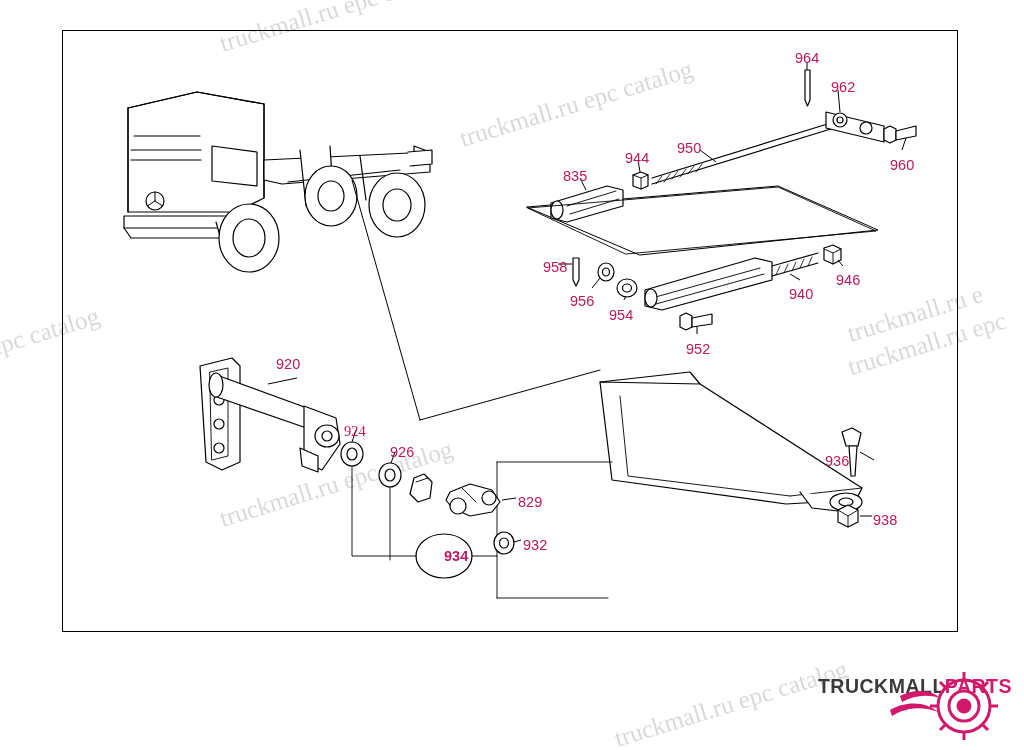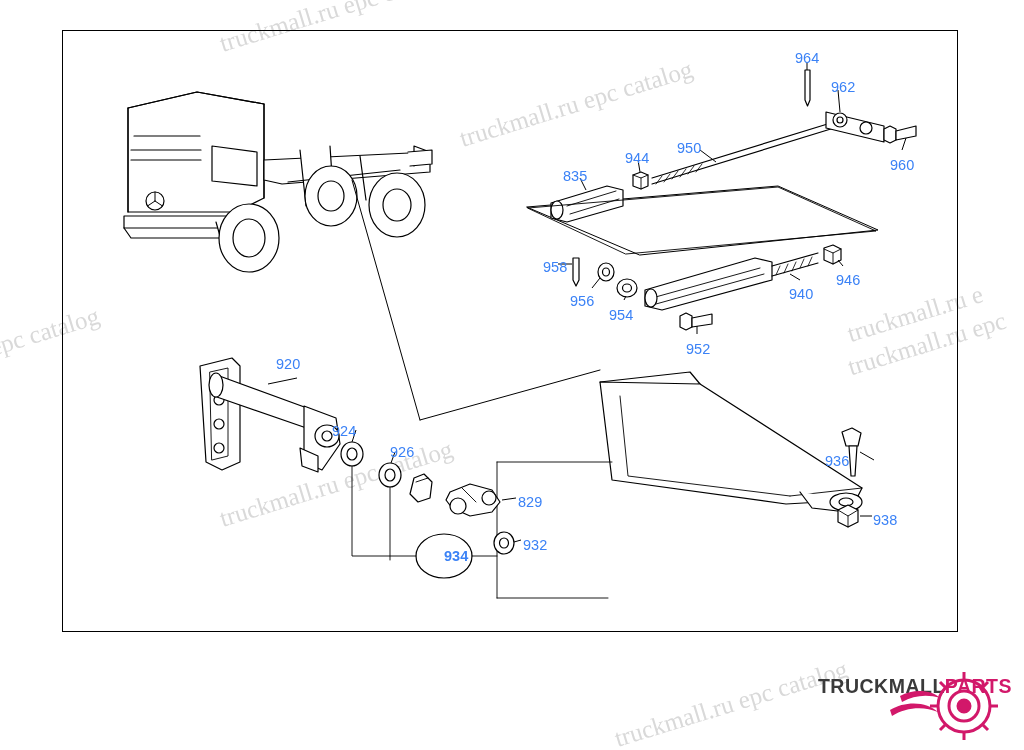--- a/index.html
+++ b/index.html
@@ -37,21 +37,21 @@
     color: #d9d9d9;
     font-size: 25px;
     font-family: "Liberation Serif", serif;
     white-space: nowrap;
     user-select: none;
   }
   .callout {
     position: absolute;
     font-size: 14.5px;
     font-family: "Liberation Sans", sans-serif;
-    color: #3b82f6;
+    color: #be185d;
     white-space: nowrap;
   }
   .logo {
     position: absolute;
     right: 12px;
     bottom: 10px;
     width: 172px;
     height: 70px;
   }
   .logo-text {
@@ -276,21 +276,21 @@
       <div class="callout" style="left: 677px; top: 140px;">950</div>
       <div class="callout" style="left: 625px; top: 150px;">944</div>
       <div class="callout" style="left: 563px; top: 168px;">835</div>
       <div class="callout" style="left: 543px; top: 259px;">958</div>
       <div class="callout" style="left: 570px; top: 293px;">956</div>
       <div class="callout" style="left: 609px; top: 307px;">954</div>
       <div class="callout" style="left: 686px; top: 341px;">952</div>
       <div class="callout" style="left: 789px; top: 286px;">940</div>
       <div class="callout" style="left: 836px; top: 272px;">946</div>
       <div class="callout" style="left: 276px; top: 356px;">920</div>
-      <div class="callout" style="left: 332px; top: 423px;">924</div>
+      <div class="callout" style="left: 344px; top: 423px; font-family: Liberation Serif, serif;">924</div>
       <div class="callout" style="left: 390px; top: 444px;">926</div>
       <div class="callout" style="left: 518px; top: 494px;">829</div>
       <div class="callout" style="left: 523px; top: 537px;">932</div>
       <div class="callout" style="left: 444px; top: 548px; font-weight: bold;">934</div>
       <div class="callout" style="left: 825px; top: 453px; text-align: center;">936</div>
       <div class="callout" style="left: 873px; top: 512px;">938</div>
     </div>
 
   <div class="logo-text">
     <span>TRUCKMALL</span><span class="accent">PARTS</span>

